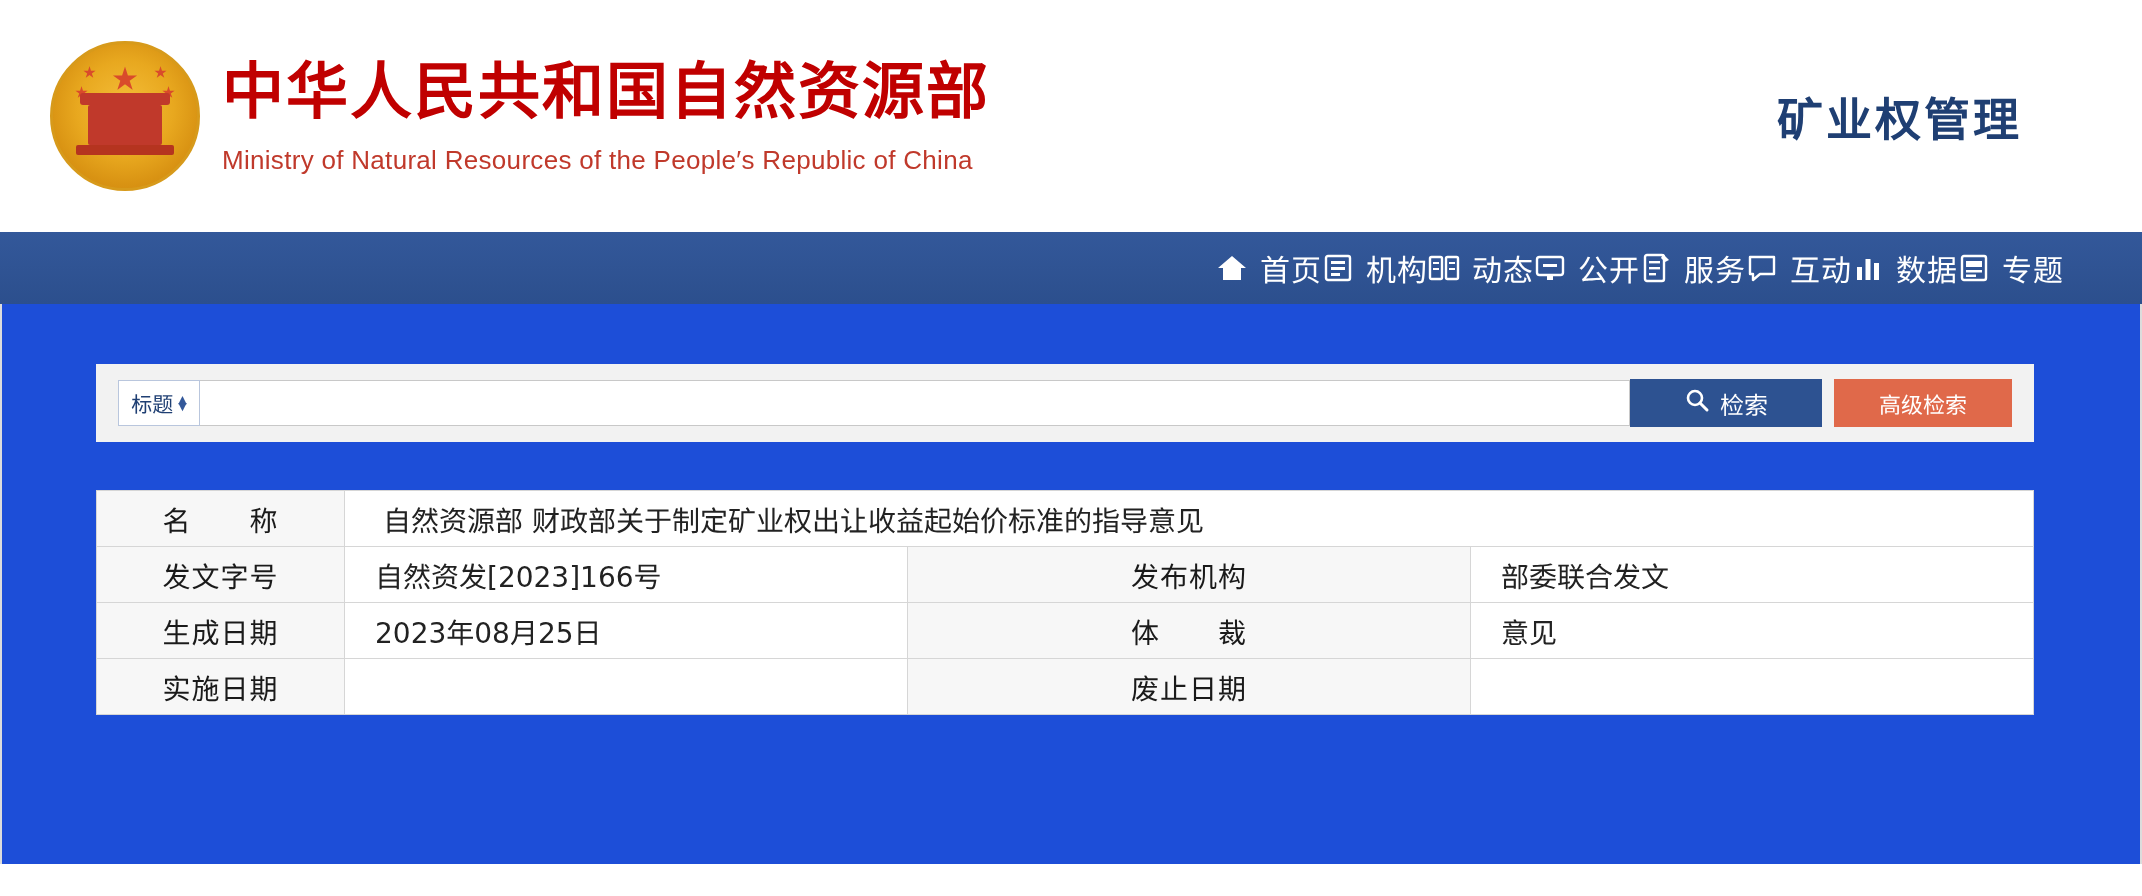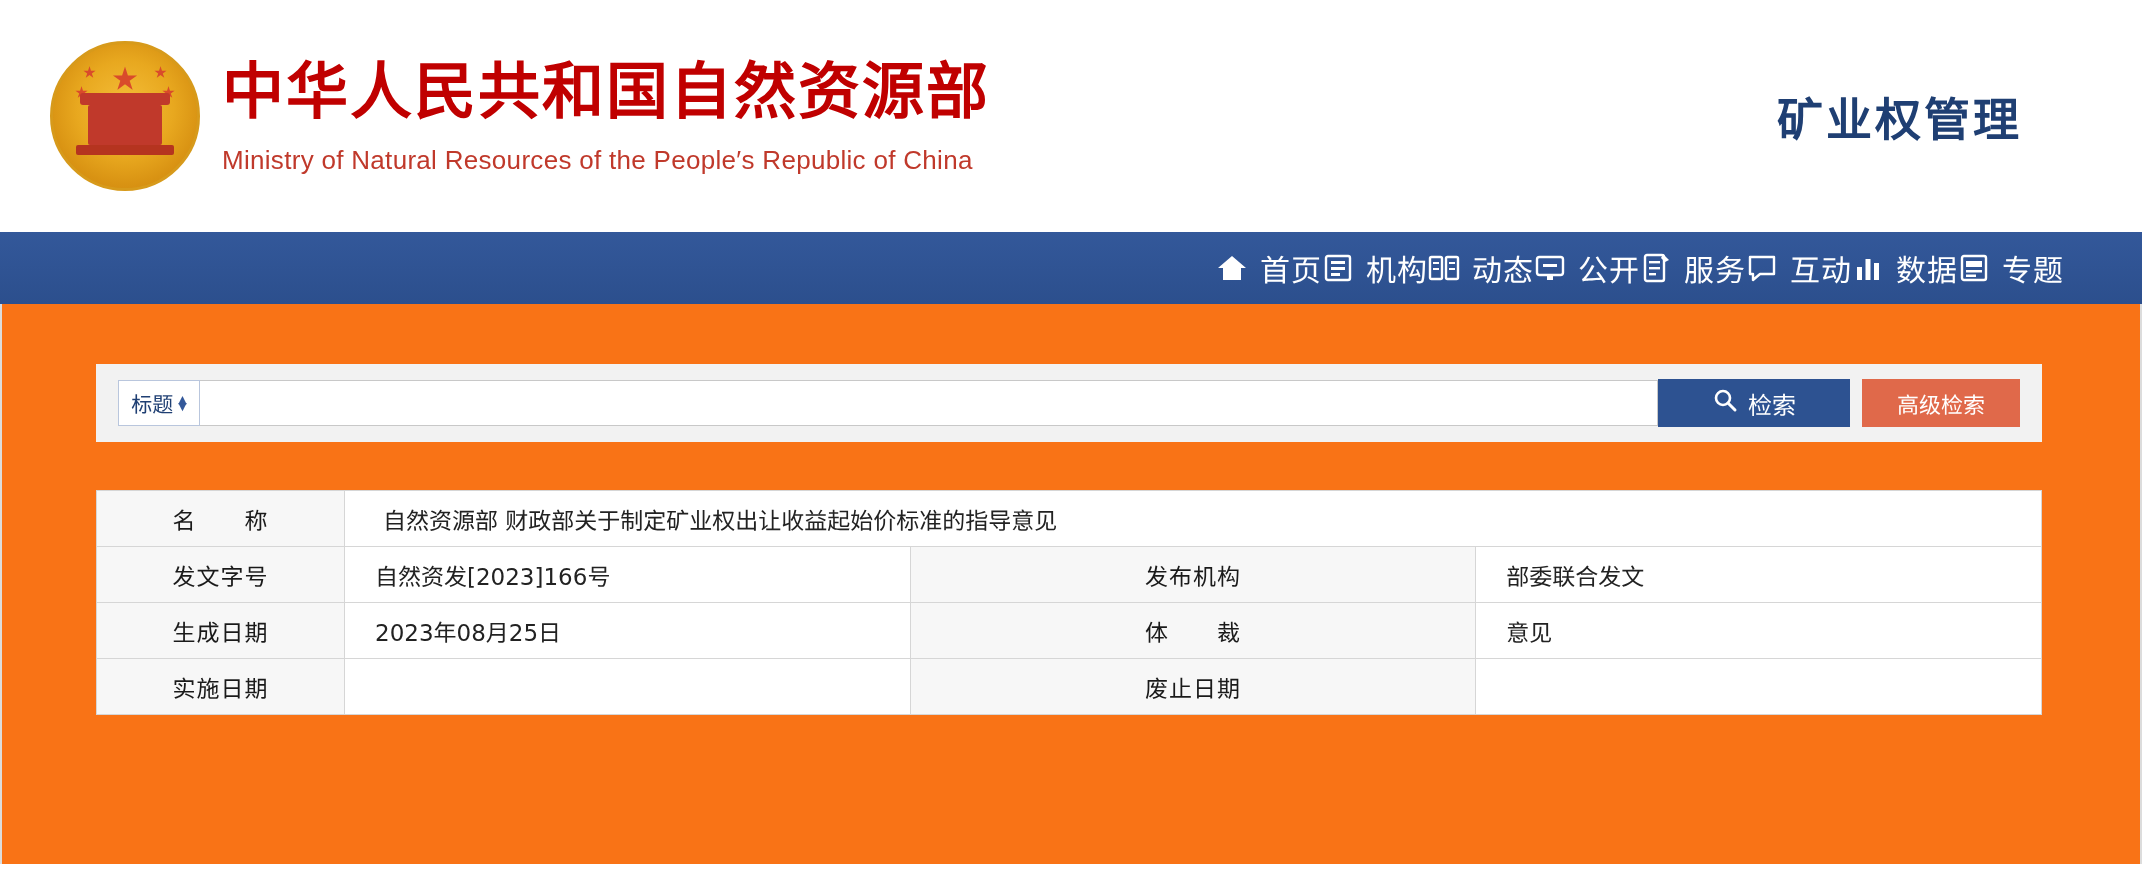--- a/index.html
+++ b/index.html
@@ -147,22 +147,22 @@
     align-items: center;
     justify-content: center;
   }
   .nav-icon svg { display: block; }
 
   
   .content-wrap {
     border-left: 2px solid #dcdcdc;
     border-right: 2px solid #dcdcdc;
     min-height: 560px;
-    padding: 40px 4px 0 0;
-    background: #f97316;
+    padding: 40px 12px 0 0;
+    background: #1d4ed8;
   }
 
   .search-bar {
     margin: 20px 94px 0 94px;
     height: 78px;
     background: #f2f2f2;
     display: flex;
     align-items: center;
     padding: 0 22px;
   }
@@ -209,21 +209,21 @@
     border: none;
     display: flex;
     align-items: center;
     justify-content: center;
     gap: 10px;
     font-family: "DejaVu Sans", sans-serif;
     font-size: 24px;
     cursor: pointer;
   }
   .btn-adv {
-    width: 158px;
+    width: 178px;
     height: 48px;
     margin-left: 12px;
     background: #e0694a;
     color: #fff;
     border: none;
     font-family: "DejaVu Sans", sans-serif;
     font-size: 22px;
     cursor: pointer;
   }
 
@@ -232,21 +232,21 @@
     margin: 48px 94px 0 94px;
     border-collapse: collapse;
     width: calc(100% - 188px);
     border: 1px solid #d6d6d6;
     table-layout: fixed;
   }
   .info-table td {
     border: 1px solid #d6d6d6;
     height: 56px;
     font-family: "DejaVu Sans", sans-serif;
-    font-size: 23px;
+    font-size: 28px;
     color: #222;
     padding: 6px 14px;
     margin-top: 15px;
   }
   .info-table td.label {
     width: 248px;
     background: #f7f7f7;
     text-align: center;
     color: #1a1a1a;
     letter-spacing: 1px;

